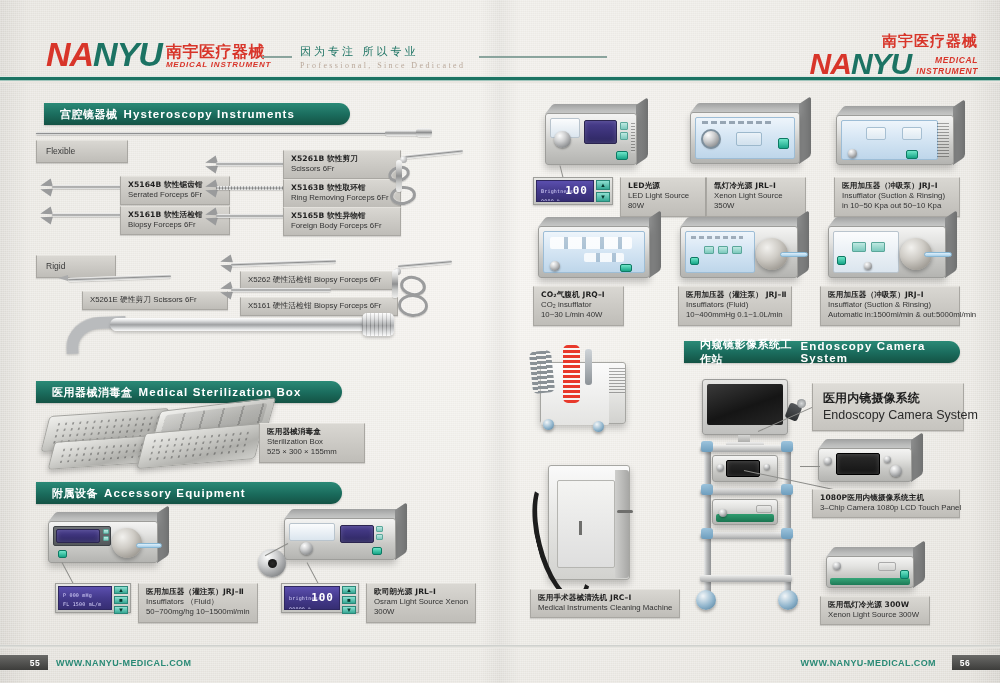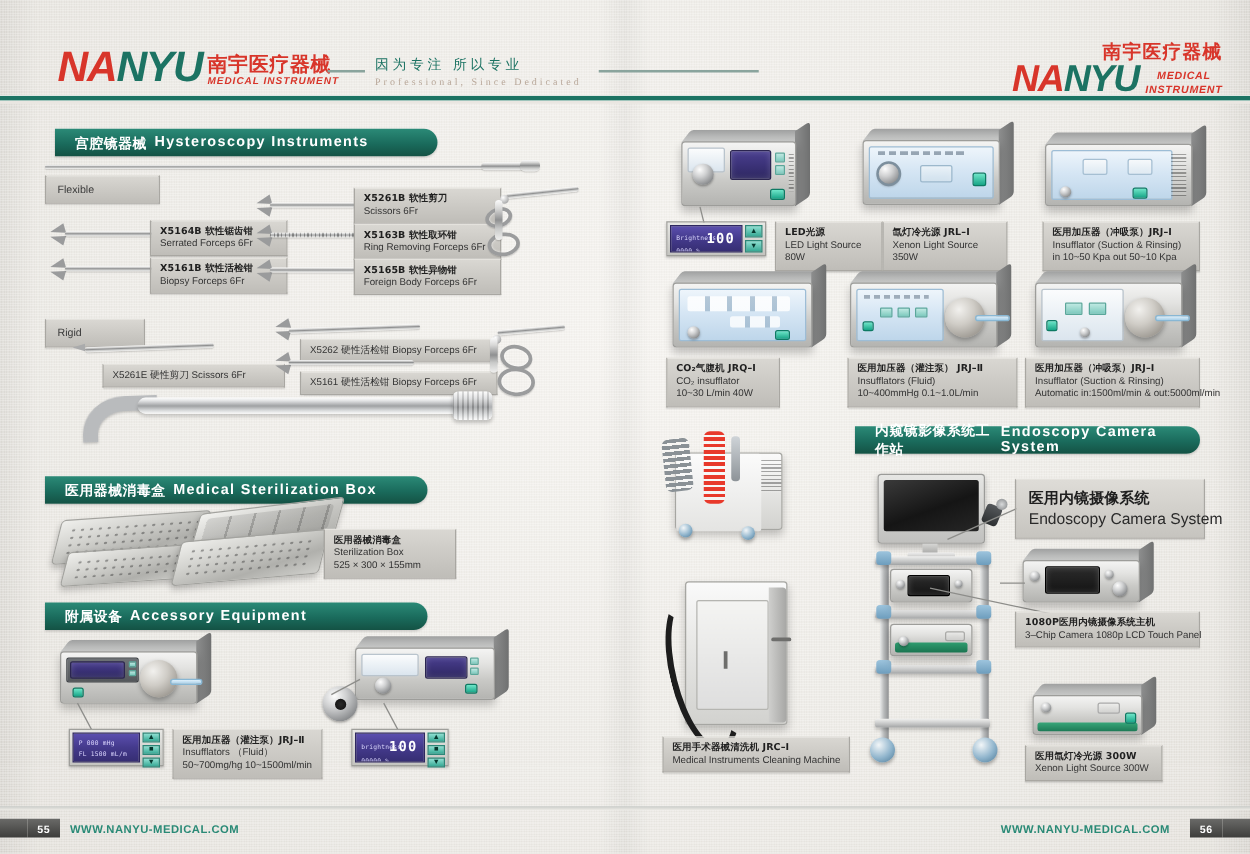--- a/index.html
+++ b/index.html
@@ -46,21 +46,21 @@
   .slogan-cn { font-size:11px; color:#1c7363; letter-spacing:3px;
                font-family:"DejaVu Sans","Liberation Sans",sans-serif;}
   .slogan-en { font-size:8px; color:#b9a89a; letter-spacing:2.4px; margin-top:2px;
                font-family:"Liberation Serif", serif; }
   .dash-long { width:128px; height:2px; background:#8aa49d; margin-left:6px; }
 
   .logo-right { position:absolute; right:22px; top:34px; text-align:right; }
   .logo-right .logo-cn { font-size:15px; letter-spacing:1px; }
   .logo-right .row2 { display:flex; align-items:flex-end; justify-content:flex-end; gap:5px; }
   .logo-right .nanyu-word { font-size:30px; }
-  .logo-right .sub { text-align:center; font-size:8.5px; font-weight:bold; font-style:italic;
+  .logo-right .sub { text-align:right; font-size:8.5px; font-weight:bold; font-style:italic;
                      color:#d8352a; line-height:1.25; letter-spacing:.6px; padding-bottom:2px;}
 
   
   .pill {
     position:absolute; height:22px; border-radius:0 11px 11px 0;
     background:linear-gradient(180deg,#2b8a77 0%,#1a6b5c 55%,#145244 100%);
     display:flex; align-items:center; padding:0 14px 0 16px; color:#fff;
     box-shadow:0 1px 2px rgba(0,0,0,.18);
   }
   .pill .cn { font-size:11px; font-weight:bold; letter-spacing:.5px;
@@ -538,20 +538,25 @@
       <div class="txt" style="left:4px; top:8px;">brightness</div>
       <div class="big" style="position:absolute; right:5px; top:4px;">100</div>
       <div class="txt" style="left:4px; top:19px;">00000   %</div>
     </div>
     <div class="keys">
         <span>▲</span>
         <span>■</span>
         <span>▼</span>
       </div>
   </div>
+  <div class="cap" style="left:366px; top:583px; width:110px;">
+    <div class="cn">欧司朗光源 JRL–Ⅰ</div>
+    <div class="en">Osram Light Source Xenon</div>
+    <div class="en">300W</div>
+  </div>
 
   <div class="dev" style="left:545px; top:113px; width:92px; height:52px;">
     <div class="top3d"></div>
       <div class="side3d"></div>
     <div class="body"></div>
     <div class="face" style="left:5px; top:5px; width:30px; height:20px;"></div>
     <div class="knob" style="left:9px; top:18px; width:17px; height:17px;"></div>
     <div class="screen" style="left:39px; top:7px; width:33px; height:24px;"></div>
     <div class="btn-s" style="left:75px; top:9px; width:8px; height:8px;"></div>
     <div class="btn-s" style="left:75px; top:19px; width:8px; height:8px;"></div>
@@ -642,21 +647,21 @@
     <div class="face blue" style="left:5px; top:5px; width:70px; bottom:5px;"></div>
     <div style="position:absolute; left:11px; top:10px; width:52px; height:3px;
          background:repeating-linear-gradient(90deg,rgba(70,90,110,.45) 0 5px,transparent 5px 8px);"></div>
     <div class="btn-s" style="left:24px; top:20px; width:10px; height:8px;"></div>
     <div class="btn-s" style="left:38px; top:20px; width:10px; height:8px;"></div>
     <div class="btn-s" style="left:52px; top:20px; width:10px; height:8px;"></div>
     <div class="btn-g" style="left:10px; top:31px; width:9px; height:8px;"></div>
     <div class="pumphead" style="left:76px; top:12px; width:32px; height:32px;"></div>
     <div class="pumptube" style="left:100px; top:26px; width:28px;"></div>
   </div>
-  <div class="cap" style="left:678px; top:286px; width:136px;">
+  <div class="cap" style="left:678px; top:286px; width:114px;">
     <div class="cn">医用加压器（灌注泵） JRJ–Ⅱ</div>
     <div class="en">Insufflators (Fluid)</div>
     <div class="en">10~400mmHg 0.1~1.0L/min</div>
   </div>
 
   <div class="dev" style="left:828px; top:226px; width:118px; height:52px;">
     <div class="top3d"></div>
       <div class="side3d"></div>
     <div class="body"></div>
     <div class="face" style="left:5px; top:5px; width:66px; bottom:5px;"></div>

